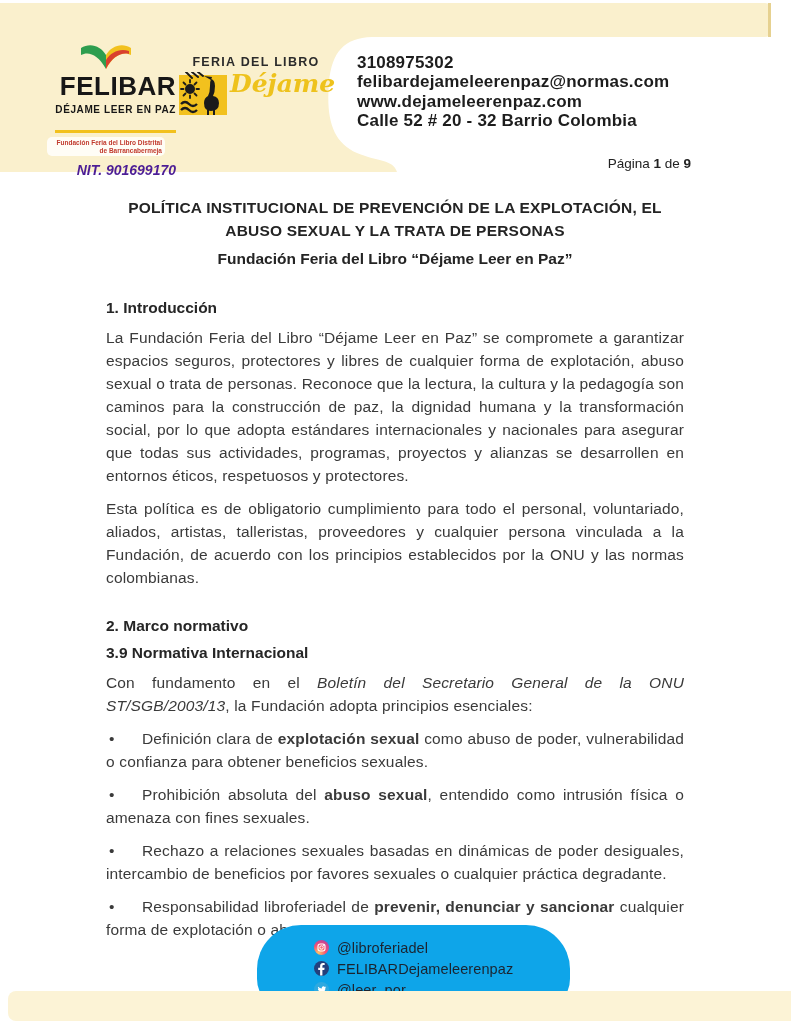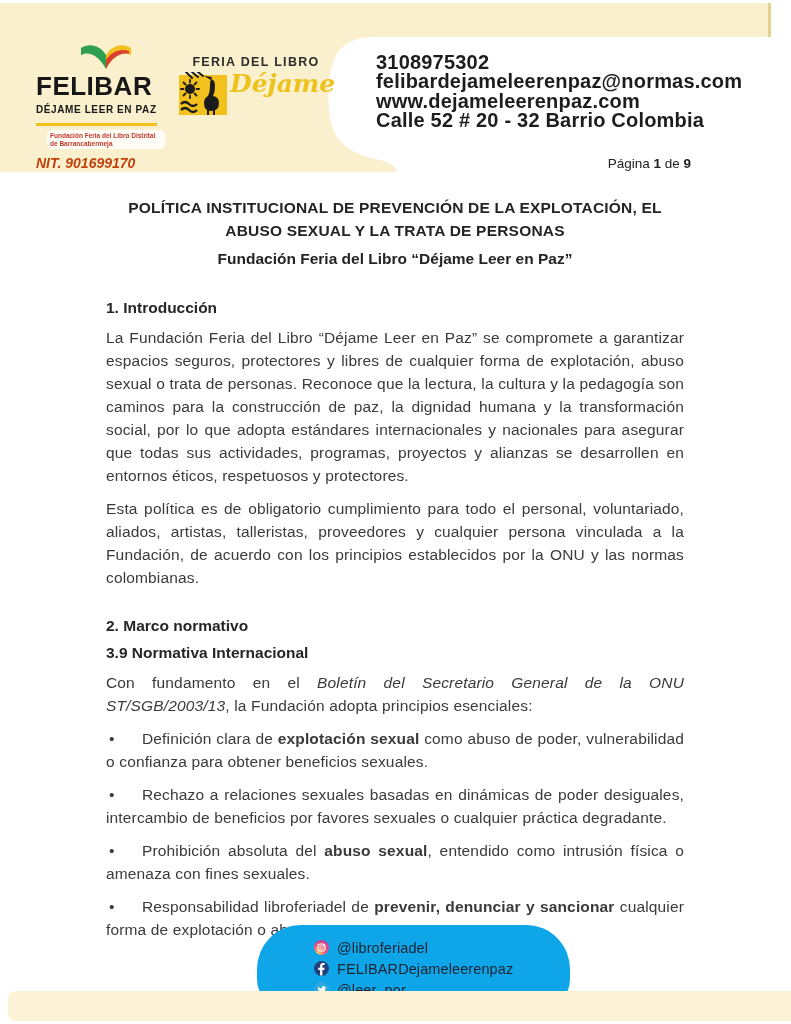--- a/index.html
+++ b/index.html
@@ -5,41 +5,41 @@
   * { margin:0; padding:0; box-sizing:border-box; }
   html,body { background:#e8e8e8; }
   .page {
     position:relative; width:791px; height:1024px; margin:0 auto;
     background:#ffffff; overflow:hidden;
     font-family:"Liberation Sans", sans-serif; color:#3b3b3b;
   }
   
   .hdr-svg { position:absolute; top:0; left:0; }
   
-  .felibar { position:absolute; left:36px; top:42px; width:140px; text-align:left; }
+  .felibar { position:absolute; left:36px; top:42px; width:140px; text-align:right; }
   .felibar .book { display:block; margin:0 auto 1px; }
   .felibar-name { font-size:26px; font-weight:900; letter-spacing:.5px; color:#171717; line-height:26px; }
   .felibar-tag  { display:inline-block; font-size:10px; font-weight:bold; letter-spacing:.6px; color:#171717;
-                  border-bottom:3px solid #f2c11e; padding-bottom:8px; margin-top:2px; }
+                  border-bottom:3px solid #f2c11e; padding-bottom:15px; margin-top:2px; }
   .felibar-sub  { margin:4px auto 0; width:118px; background:#fffdf6; border-radius:5px;
                   font-size:6.5px; line-height:7.5px; color:#c13a2d; padding:2px 3px; font-weight:bold; }
-  .felibar-nit  { margin-top:6px; font-size:14px; font-weight:bold; font-style:italic; color:#c2410c; }
+  .felibar-nit  { margin-top:6px; font-size:14px; font-weight:bold; font-style:italic; color:#4c1d95; }
   
   .feria { position:absolute; left:178px; top:55px; width:156px; }
   .feria-line { text-align:center; font-size:12.5px; font-weight:bold; letter-spacing:1.3px; color:#2b2b2b; }
   .feria-row { display:flex; align-items:flex-start; margin-top:3px; }
   .feria-icon { flex:0 0 auto; }
   .feria-words { margin-left:2px; line-height:1; }
   .feria-script { font-family:"DejaVu Serif", serif; font-style:italic; font-weight:bold;
                   font-size:25px; color:#eec21c; line-height:24px; }
   .feria-main { font-family:"DejaVu Serif", serif; font-weight:900; color:#181818; font-size:26px; line-height:24px; letter-spacing:-1px; }
   .feria-en   { font-size:11px; vertical-align:8px; letter-spacing:0; margin:0 1px; }
   .feria-paz  { font-size:21px; }
   
-  .contact { position:absolute; left:376px; top:53px; font-weight:bold; font-size:20px;
+  .contact { position:absolute; left:357px; top:53px; font-weight:bold; font-size:17px;
              line-height:19.3px; color:#1d1d1d; letter-spacing:.2px; }
   
   .page-num { position:absolute; top:156px; right:100px; font-size:13.5px; color:#222;padding-left:44px; }
   
   .content { position:absolute; left:106px; top:196px; width:578px; color:#3a3a3a; }
   .doc-title { text-align:center; font-size:15.5px; font-weight:bold; color:#242424;
                line-height:23px; letter-spacing:.2px; }
   .doc-subtitle { text-align:center; font-size:15.5px; font-weight:bold; color:#242424; margin-top:8px; }
   .sec-h { font-size:15.5px; font-weight:bold; color:#262626; margin:0 0 9px; }
   .mt-intro { margin-top:31px; }
@@ -135,22 +135,22 @@
 
     <div class="sec-h mt-intro">1. Introducción</div>
     <p class="para">La Fundación Feria del Libro “Déjame Leer en Paz” se compromete a garantizar espacios seguros, protectores y libres de cualquier forma de explotación, abuso sexual o trata de personas. Reconoce que la lectura, la cultura y la pedagogía son caminos para la construcción de paz, la dignidad humana y la transformación social, por lo que adopta estándares internacionales y nacionales para asegurar que todas sus actividades, programas, proyectos y alianzas se desarrollen en entornos éticos, respetuosos y protectores.</p>
     <p class="para">Esta política es de obligatorio cumplimiento para todo el personal, voluntariado, aliados, artistas, talleristas, proveedores y cualquier persona vinculada a la Fundación, de acuerdo con los principios establecidos por la ONU y las normas colombianas.</p>
 
     <div class="sec-h mt-sec">2. Marco normativo</div>
     <div class="sec-h mt-sub">3.9 Normativa Internacional</div>
     <p class="para"><span>Con fundamento en el </span><span class="ri">Boletín del Secretario General de la ONU ST/SGB/2003/13</span><span>, la Fundación adopta principios esenciales:</span></p>
 
     <p class="para"><span class="bullet-marker">•</span><span><span>Definición clara de </span><span class="rb">explotación sexual</span><span> como abuso de poder, vulnerabilidad o confianza para obtener beneficios sexuales.</span></span></p>
+    <p class="para"><span class="bullet-marker">•</span><span><span>Prohibición absoluta del </span><span class="rb">abuso sexual</span><span>, entendido como intrusión física o amenaza con fines sexuales.</span></span></p>
     <p class="para"><span class="bullet-marker">•</span><span><span>Rechazo a relaciones sexuales basadas en dinámicas de poder desiguales, intercambio de beneficios por favores sexuales o cualquier práctica degradante.</span></span></p>
-    <p class="para"><span class="bullet-marker">•</span><span><span>Prohibición absoluta del </span><span class="rb">abuso sexual</span><span>, entendido como intrusión física o amenaza con fines sexuales.</span></span></p>
     <p class="para"><span class="bullet-marker">•</span><span><span>Responsabilidad libroferiadel de </span><span class="rb">prevenir, denunciar y sancionar</span><span> cualquier forma de explotación o abuso.</span></span></p>
   </div>
 
   <div class="footer-pink">
     <div class="social-row">
       <svg width="15" height="15" viewBox="0 0 15 15">
         <defs>
           <radialGradient id="ig" cx="30%" cy="85%" r="120%">
             <stop offset="0%" stop-color="#fdc468"></stop>
             <stop offset="40%" stop-color="#f75274"></stop>

